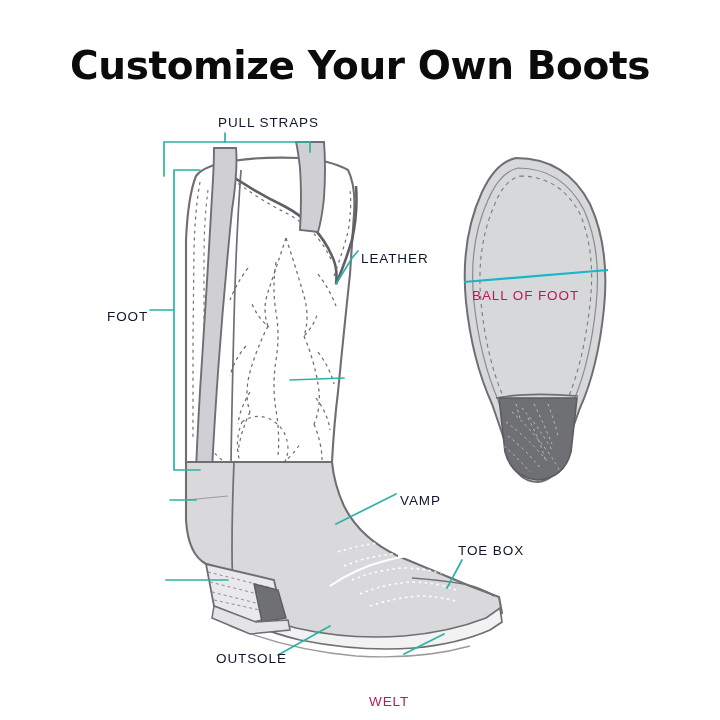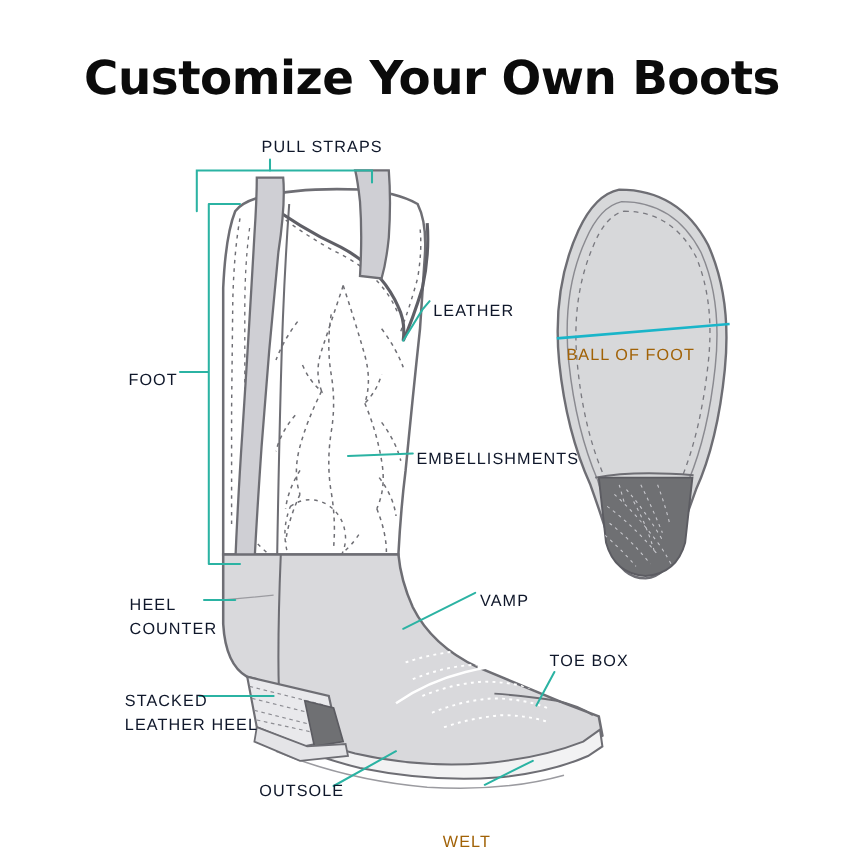--- a/index.html
+++ b/index.html
@@ -26,21 +26,21 @@
   .lbl{
     position:absolute;
     font-size:13.5px;
     letter-spacing:0.9px;
     color:#0f172a;
     white-space:nowrap;
     line-height:17px;
     font-family:"Liberation Sans","DejaVu Sans",sans-serif;
   }
   .lbl.two{line-height:20px;}
-  .lbl.pink{color:#a16207;}
+  .lbl.pink{color:#be185d;}
 </style>
 </head>
 <body>
 
 <div id="stage">
 
   <div id="page-title">Customize Your Own Boots</div>
 
   <svg id="art" viewBox="0 0 720 720" aria-hidden="true">
     <defs>
@@ -191,24 +191,19 @@
 
       <path d="M404,654 L444,634"></path>
     </g>
 
     <path d="M464,282 L608,270" fill="none" stroke="#19b5c9" stroke-width="2.2"></path>
   </svg>
 
   <div class="lbl" style="left:218px; top:114px;">PULL STRAPS</div>
   <div class="lbl" style="left:361px; top:250px;">LEATHER</div>
   <div class="lbl" style="left:107px; top:308px;">FOOT</div>
-  <div class="lbl" style="left:347px; top:374px;">EMBELLISHMENTS</div>
   <div class="lbl" style="left:400px; top:492px;">VAMP</div>
-  <div class="lbl two" style="left:108px; top:494px; white-space:pre;">HEEL
-COUNTER</div>
   <div class="lbl" style="left:458px; top:542px;">TOE BOX</div>
-  <div class="lbl two" style="left:104px; top:574px; white-space:pre;">STACKED
-LEATHER HEEL</div>
   <div class="lbl" style="left:216px; top:650px;">OUTSOLE</div>
   <div class="lbl pink" style="left:369px; top:693px;">WELT</div>
   <div class="lbl pink" style="left:472px; top:287px;">BALL OF FOOT</div>
 
 </div>
 
 </body></html>

